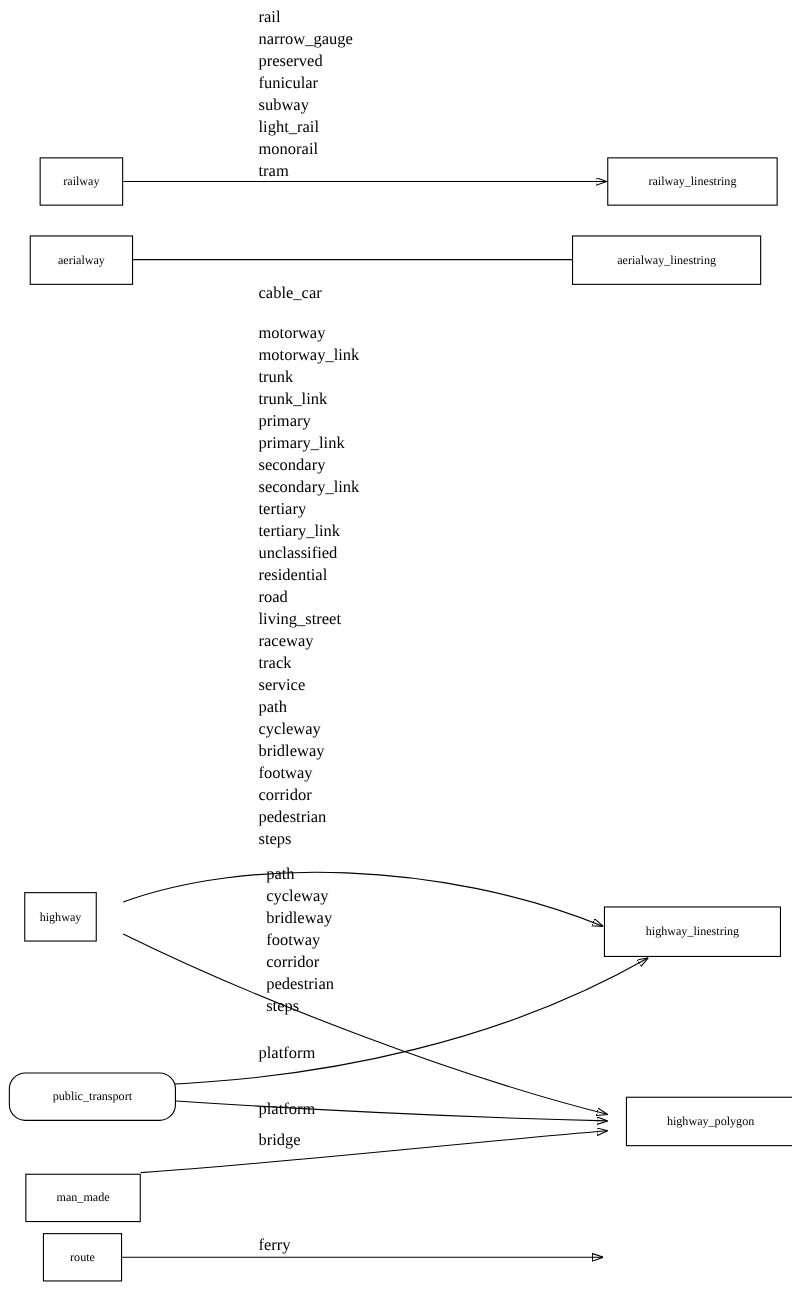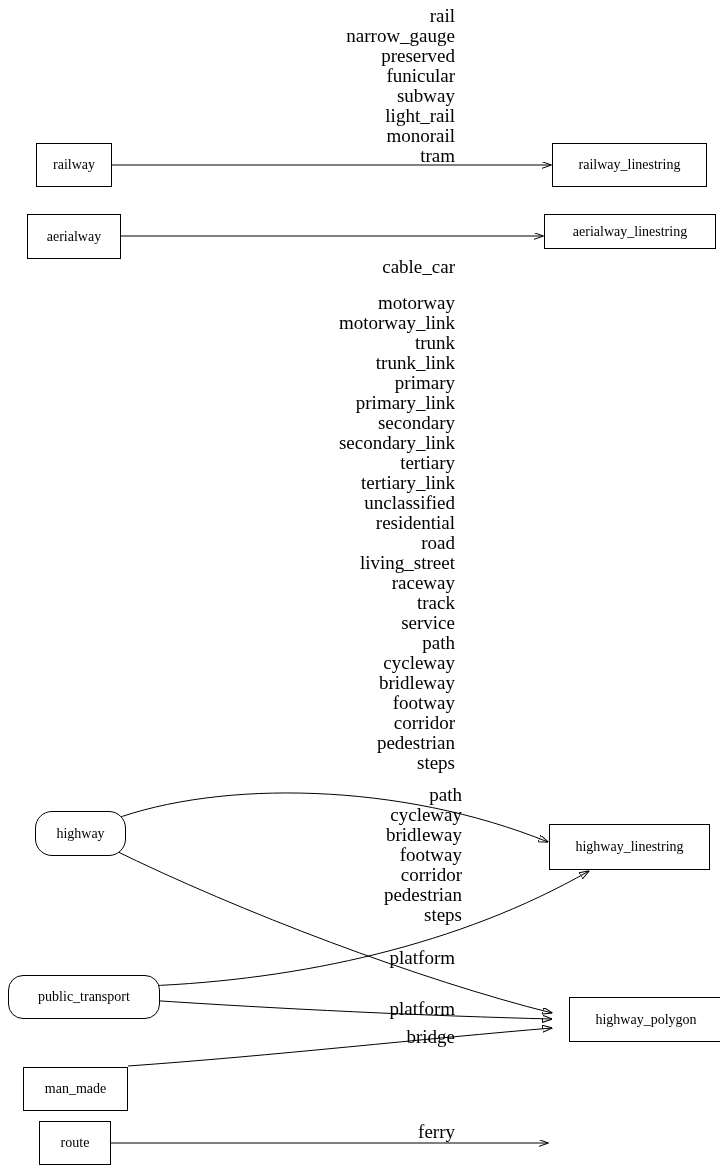--- a/index.html
+++ b/index.html
@@ -17,28 +17,28 @@
     overflow: hidden;
   }
   .node {
     position: absolute;
     box-sizing: border-box;
     border: 1px solid #000000;
     background: #ffffff;
     display: flex;
     align-items: center;
     justify-content: center;
-    font-size: 14px;
+    font-size: 11px;
     white-space: nowrap;
   }
   .edge-label {
     position: absolute;
     width: 220px;
-    text-align: right;
-    font-size: 19px;
+    text-align: left;
+    font-size: 15px;
     line-height: 20px;
     white-space: pre-line;
   }
   svg.edges {
     position: absolute;
     left: 0;
     top: 0;
     width: 720px;
     height: 1172px;
   }
@@ -118,30 +118,30 @@
   <div class="edge-label" style="left:235px; top:999px;">platform</div>
 
   <div class="edge-label" style="left:235px; top:1027px;">bridge</div>
 
   <div class="edge-label" style="left:235px; top:1122px;">ferry</div>
 
   <div class="node" style="left:36px; top:143px; width:76px; height:44px;">railway</div>
 
   <div class="node" style="left:27px; top:214px; width:94px; height:45px;">aerialway</div>
 
-  <div class="node" style="left:35px; top:811px; width:91px; height:45px;border-radius:17px;">highway</div>
+  <div class="node" style="left:22px; top:811px; width:66px; height:45px;">highway</div>
 
   <div class="node" style="left:8px; top:975px; width:152px; height:44px;border-radius:15px;">public_transport</div>
 
   <div class="node" style="left:23px; top:1048px; width:105px; height:44px;margin-top:19px;">man_made</div>
 
   <div class="node" style="left:39px; top:1121px; width:72px; height:44px;">route</div>
 
   <div class="node" style="left:552px; top:143px; width:155px; height:44px;">railway_linestring</div>
 
-  <div class="node" style="left:544px; top:214px; width:172px; height:35px;text-align:center;">aerialway_linestring</div>
+  <div class="node" style="left:520px; top:214px; width:172px; height:45px;text-align:center;">aerialway_linestring</div>
 
   <div class="node" style="left:549px; top:824px; width:161px; height:46px;">highway_linestring</div>
 
   <div class="node" style="left:553px; top:997px; width:154px; height:45px;margin-left:16px;">highway_polygon</div>
 
 
 </div>
 
 </body></html>

